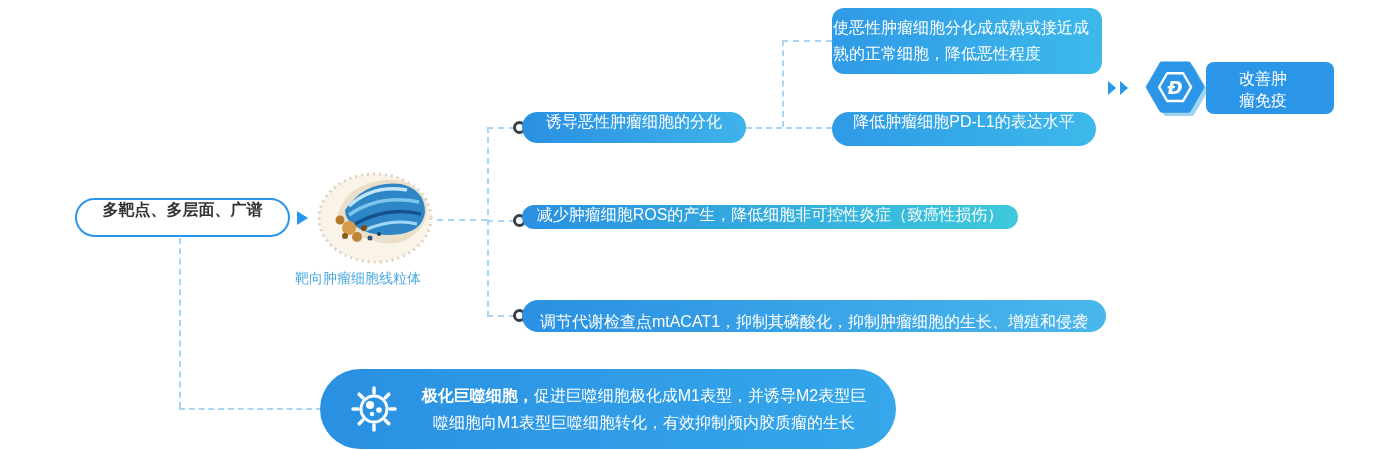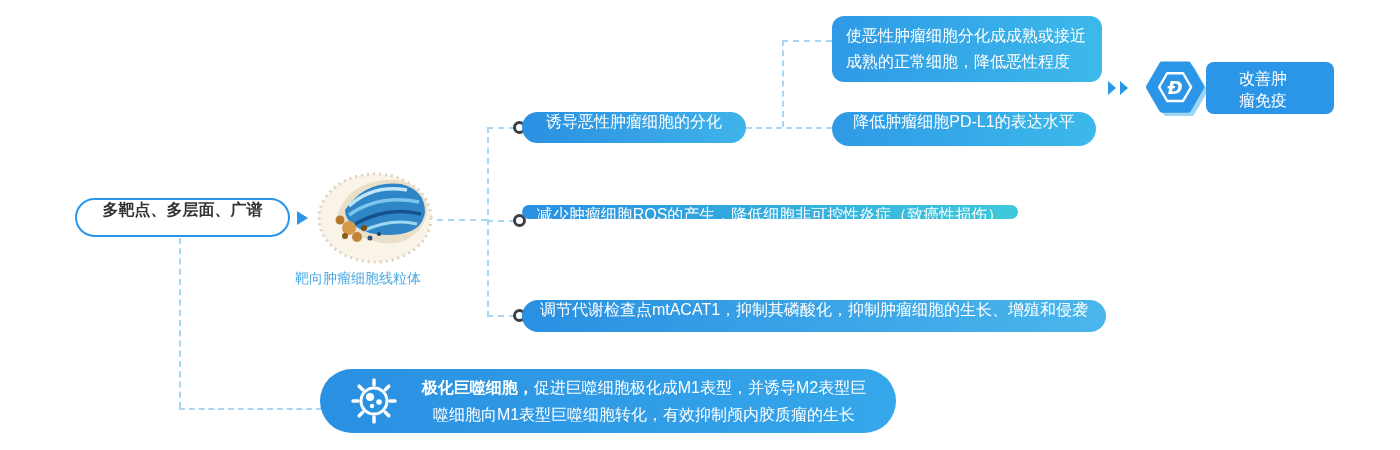--- a/index.html
+++ b/index.html
@@ -22,38 +22,38 @@
     border-left:11px solid #2b96e8;}
 
   .cell-wrap{position:absolute;left:315px;top:168px;width:120px;height:100px;}
   .cell-caption{position:absolute;left:295px;top:270px;width:160px;text-align:left;
     font-size:14px;color:#4aa9e2;}
 
   
   .pill{position:absolute;color:#fff;font-size:16px;border-radius:17px;
     display:flex;justify-content:center;white-space:nowrap;box-sizing:border-box;}
   .pill-b1{left:522px;top:112px;width:224px;height:31px;background:linear-gradient(90deg,#2a90e2,#3fb3ea);}
-  .pill-b2{left:522px;top:205px;width:496px;height:14px;background:linear-gradient(90deg,#2a90e2,#3ec9da);padding:0 22px;}
-  .pill-b3{left:522px;top:300px;width:584px;height:32px;background:linear-gradient(90deg,#2a90e2,#49b7ec);padding:0 18px;}
+  .pill-b2{left:522px;top:205px;width:496px;height:24px;background:linear-gradient(90deg,#2a90e2,#3ec9da);padding:0 22px;}
+  .pill-b3{left:522px;top:300px;width:584px;height:32px;background:linear-gradient(90deg,#2a90e2,#49b7ec);padding:12px 18px;}
 
   .sub-top{position:absolute;left:832px;top:8px;width:270px;height:66px;border-radius:12px;
     background:linear-gradient(90deg,#2f9ae6,#3cb9ea);color:#fff;font-size:16px;line-height:1.65;
-    display:flex;align-items:center;padding:0 14px;box-sizing:border-box;margin-top:8px;}
+    display:flex;align-items:center;padding:0 1px;box-sizing:border-box;}
   .sub-pdl1{position:absolute;left:832px;top:112px;width:264px;height:34px;border-radius:17px;
     background:linear-gradient(90deg,#2f9ae6,#3cb9ea);color:#fff;font-size:16px;
     display:flex;justify-content:center;white-space:nowrap;}
 
   .chevrons{position:absolute;left:1106px;top:80px;}
   .hex-wrap{position:absolute;left:1145px;top:57px;width:64px;height:64px;}
   .outcome{position:absolute;left:1206px;top:62px;width:128px;height:52px;border-radius:8px;
     background:#2b96e8;color:#fff;font-size:16px;line-height:1.4;
     display:flex;align-items:flex-start;box-sizing:border-box;padding:6px 33px;}
 
   
-  .macro-box{position:absolute;left:320px;top:369px;width:576px;height:64px;border-radius:40px;
+  .macro-box{position:absolute;left:320px;top:369px;width:576px;height:80px;border-radius:40px;
     background:linear-gradient(90deg,#2a90e2,#35a7ea);color:#fff;
     display:flex;align-items:center;box-sizing:border-box;padding-left:28px;}
   .macro-icon{width:52px;height:52px;flex:0 0 52px;margin-right:18px;}
   .macro-text{width:452px;font-size:16px;line-height:1.7;text-align:center;}
   .macro-text b{font-weight:700;}
 </style>
 </head>
 <body>
 
 <div class="stage">

